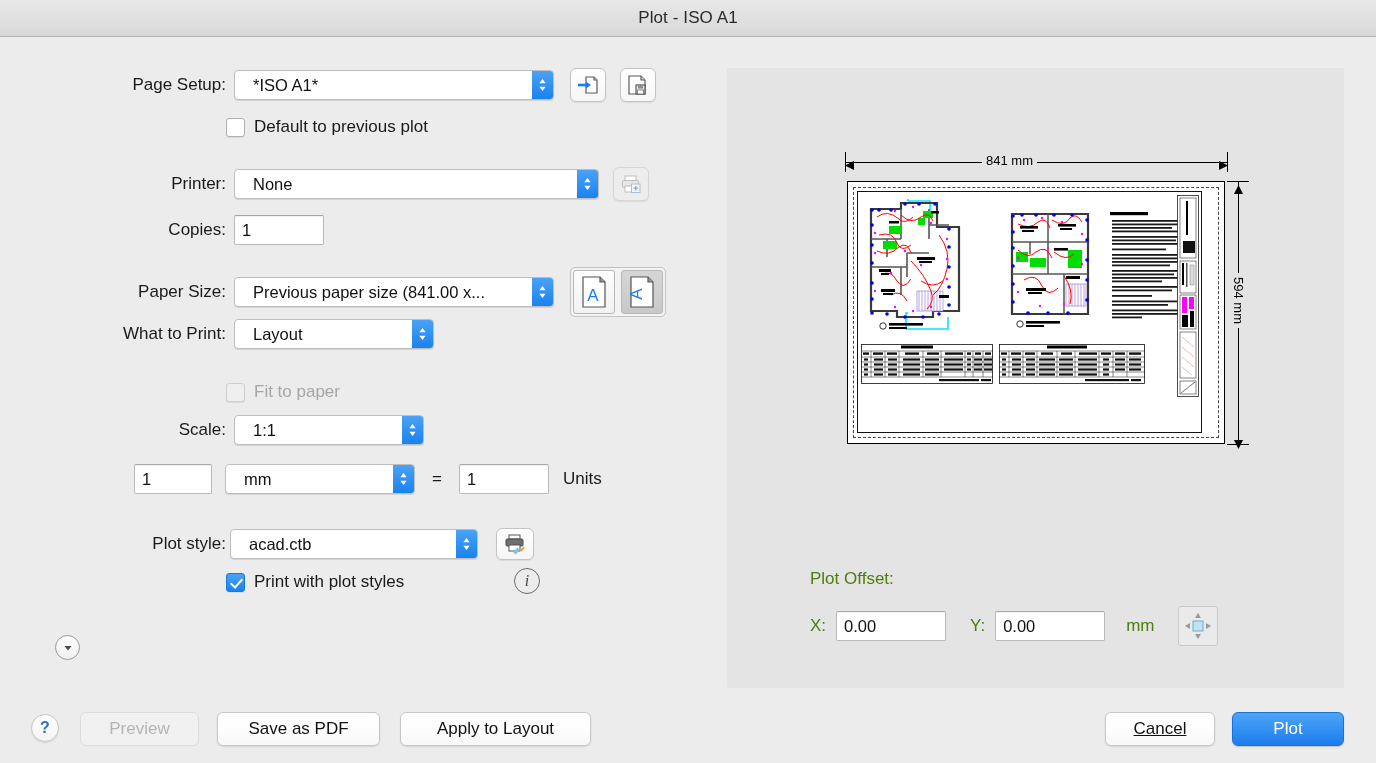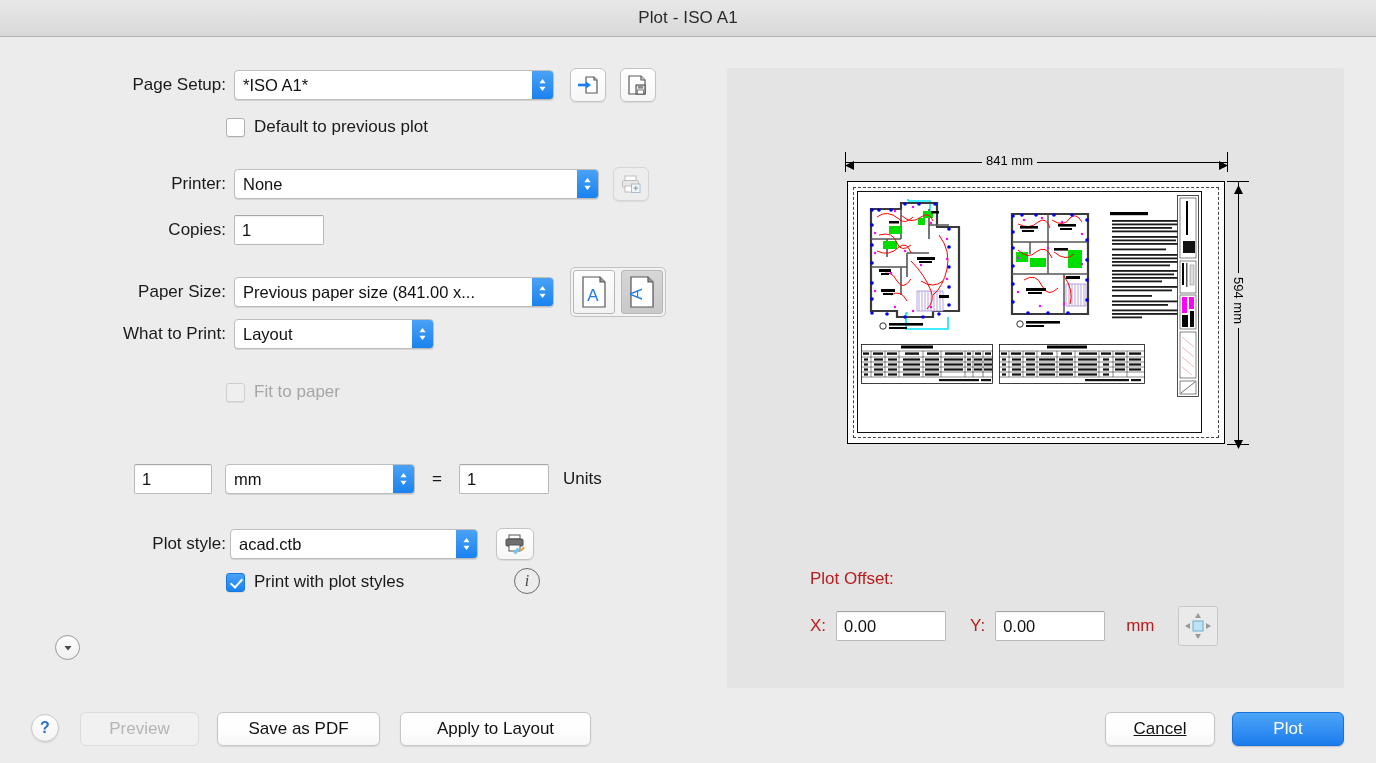--- a/index.html
+++ b/index.html
@@ -42,21 +42,21 @@
   
   .popup {
     position: relative; height: 30px;
     background: #ffffff;
     border: 1px solid #bdbdbd;
     border-radius: 4px;
     display: flex; align-items: center;
     box-shadow: 0 1px 0.5px rgba(0,0,0,0.10);
   }
   .popup .val {
-    font-size: 16.5px; color: #111; padding-left: 8px;
+    font-size: 16.5px; color: #111; padding-left: 18px;
     white-space: nowrap; overflow: hidden; text-overflow: ellipsis;
     flex: 1;
   }
   .popup .arrows {
     width: 21px; height: 28px; margin-right: 0px;
     background: linear-gradient(to bottom, #4aa2f5 0%, #1a82ef 100%);
     border-radius: 0 3px 3px 0;
     display: flex; flex-direction: column; align-items: center; justify-content: center;
     flex: 0 0 21px;
   }
@@ -141,21 +141,21 @@
     position: absolute; font-size: 13px; color:#000; background:#e4e4e4;
     padding: 0 4px; font-family: "Liberation Sans", sans-serif;
   }
   .dimtext.vertical { writing-mode: vertical-rl; padding: 4px 0; }
 
   .paper {
     position:absolute; background:#ffffff; border:1px solid #000;
   }
 
   
-  .offset-label { font-size: 17px; color:#b91c1c; }
+  .offset-label { font-size: 17px; color:#4d7c0f; }
 
   
   .bottombar { position:absolute; left:0; top:651px; width:1376px; height:75px; }
   .btn {
     height: 34px; border-radius: 6px;
     background: linear-gradient(to bottom,#ffffff 0%,#fdfdfd 60%,#f7f7f7 100%);
     border: 1px solid #c6c6c6;
     box-shadow: 0 1px 1.5px rgba(0,0,0,0.10);
     display:flex; align-items:center; justify-content:center;
     font-size: 17px; color:#111; padding: 0 16px;
@@ -295,20 +295,32 @@
       </div>
     </div>
 
     <div class="row" style="left:226px; top:345px;">
       <div class="cb-wrap">
         <div class="cb dim"></div>
         <div class="cb-label dim">Fit to paper</div>
       </div>
     </div>
 
+    <div class="row" style="left:96px; top:378px;">
+      <div class="lbl" style="width:130px;">Scale:</div>
+      <div class="popup" style="margin-left:8px; width:190px;">
+        <div class="val">1:1</div>
+        <div class="arrows">
+          <svg width="11" height="18" viewBox="0 0 11 18">
+            <path d="M5.5 3 L8.6 7.3 L2.4 7.3 Z" fill="#fff"></path>
+            <path d="M5.5 15 L8.6 10.7 L2.4 10.7 Z" fill="#fff"></path>
+          </svg>
+        </div>
+      </div>
+    </div>
 
     <div class="row" style="left:134px; top:427px;">
       <div class="textfield" style="width:78px;">
         <div class="val">1</div>
       </div>
       <div class="popup" style="margin-left:13px; width:190px;">
         <div class="val">mm</div>
         <div class="arrows">
           <svg width="11" height="18" viewBox="0 0 11 18">
             <path d="M5.5 3 L8.6 7.3 L2.4 7.3 Z" fill="#fff"></path>

